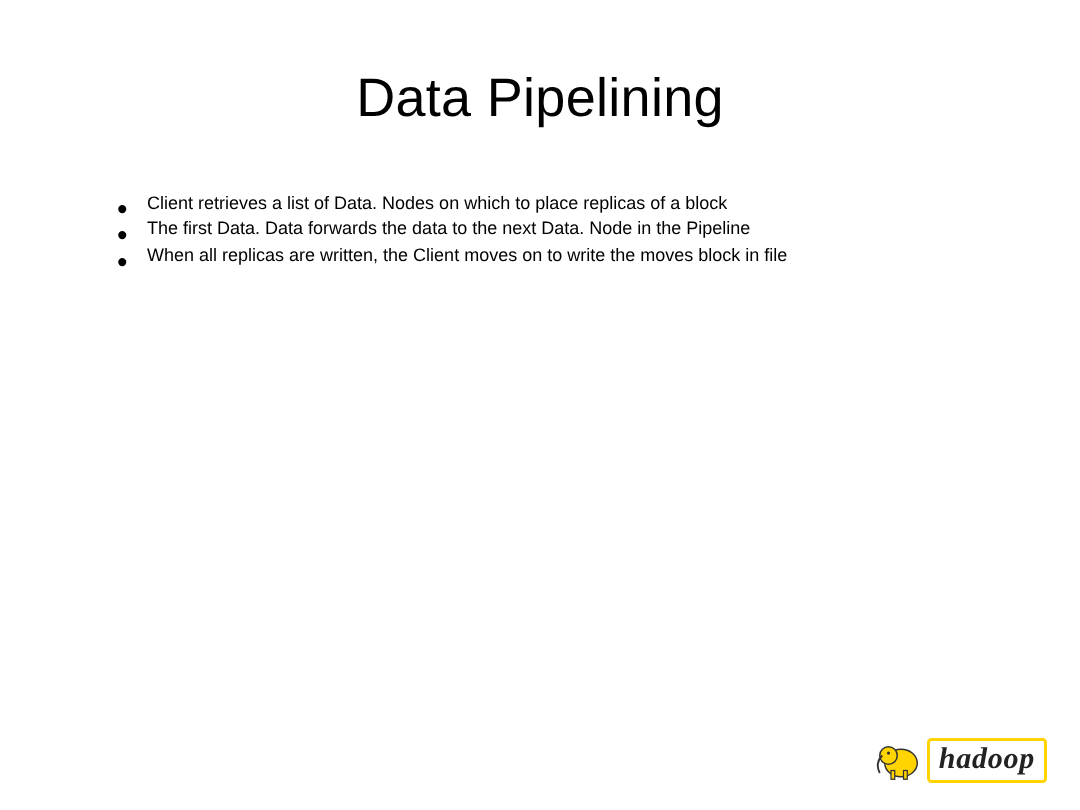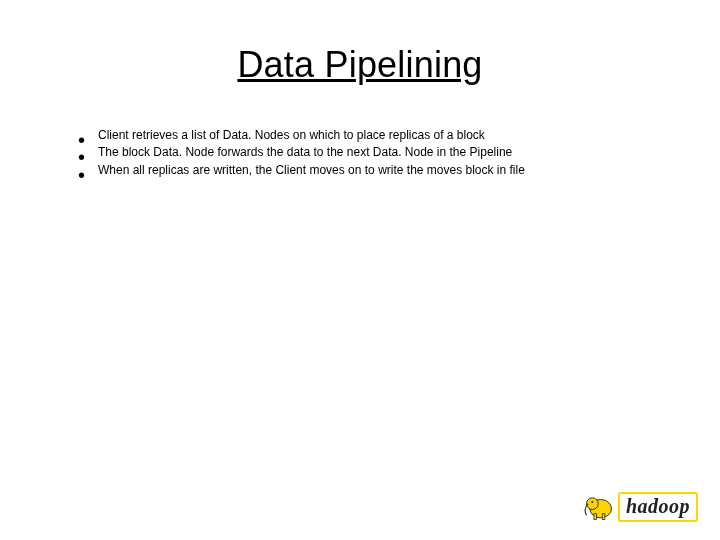--- a/index.html
+++ b/index.html
@@ -10,21 +10,20 @@
     position: relative;
     padding: 36px 56px 0 56px;
   }
   .title {
     text-align: center;
     font-size: 36px;
     font-weight: 400;
     margin-top: 8px;
     margin-bottom: 42px;
     letter-spacing: 0.2px;
-    text-decoration: underline;
   }
   ul.bullets {
     list-style: none;
     font-size: 12px;
     line-height: 1.28;
     padding-left: 22px;
   }
   ul.bullets li {
     position: relative;
     padding-left: 20px;
@@ -59,21 +58,21 @@
   .elephant-wrap { width: 34px; height: 30px; }
 </style>
 </head>
 <body>
 
 <div class="slide">
   <h1 class="title">Data Pipelining</h1>
 
   <ul class="bullets">
     <li>Client retrieves a list of Data. Nodes on which to place replicas of a block</li>
-    <li>The block Data. Node forwards the data to the next Data. Node in the Pipeline</li>
+    <li>The first Data. Data forwards the data to the next Data. Node in the Pipeline</li>
     <li>When all replicas are written, the Client moves on to write the moves block in file</li>
   </ul>
 
   <div class="logo">
     <span class="elephant-wrap">
       <svg viewBox="0 0 40 36" width="34" height="30">
         <ellipse cx="22" cy="20" rx="13" ry="11" fill="#ffd400" stroke="#333" stroke-width="1.2"></ellipse>
         <ellipse cx="12" cy="14" rx="7" ry="7" fill="#ffd400" stroke="#333" stroke-width="1.2"></ellipse>
         <path d="M7 14 Q1 20 5 28" fill="none" stroke="#333" stroke-width="1.5"></path>
         <rect x="14" y="26" width="3" height="7" fill="#ffd400" stroke="#333" stroke-width="1"></rect>

